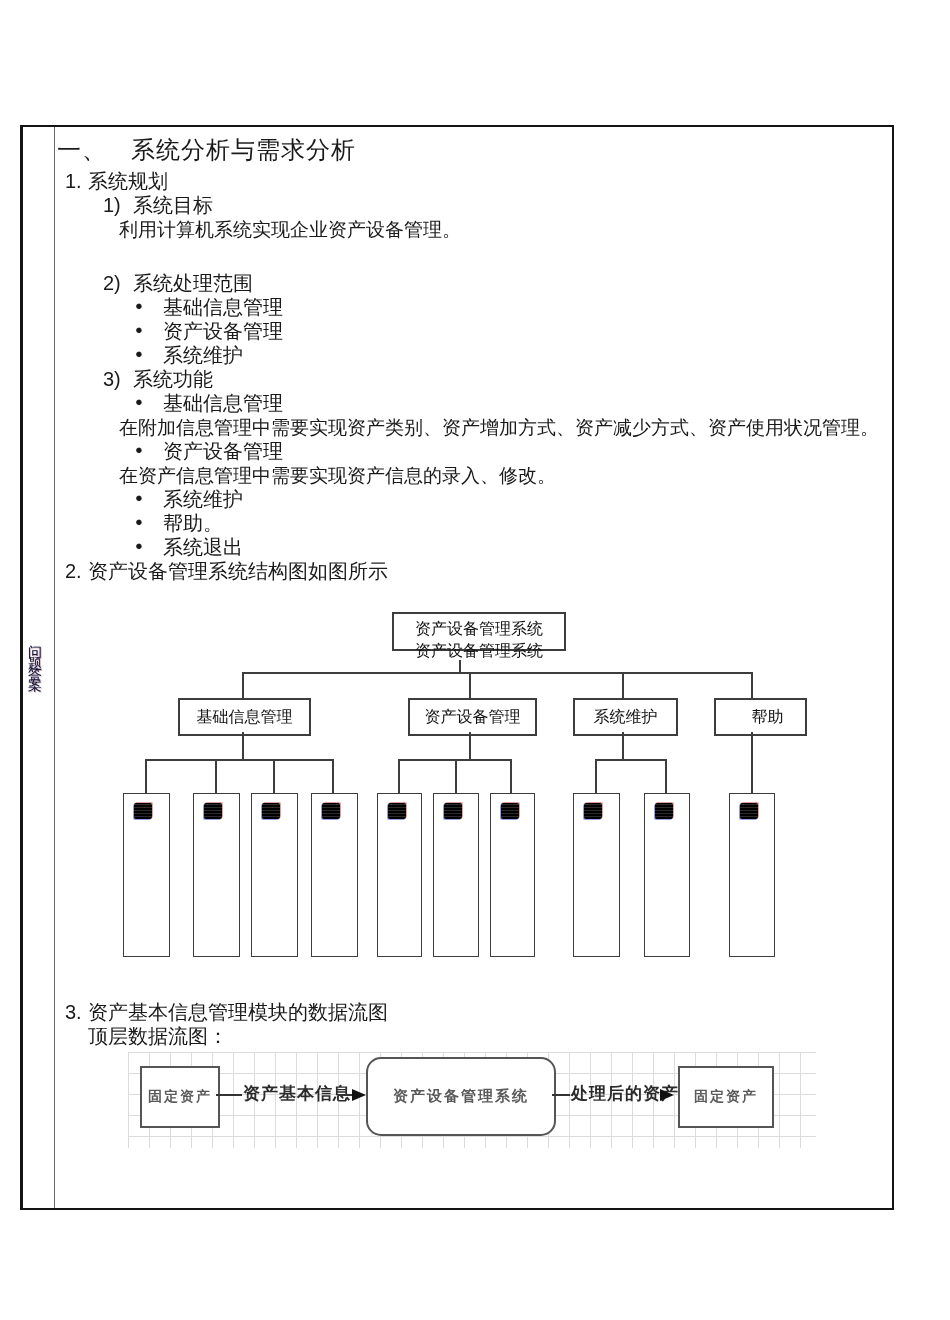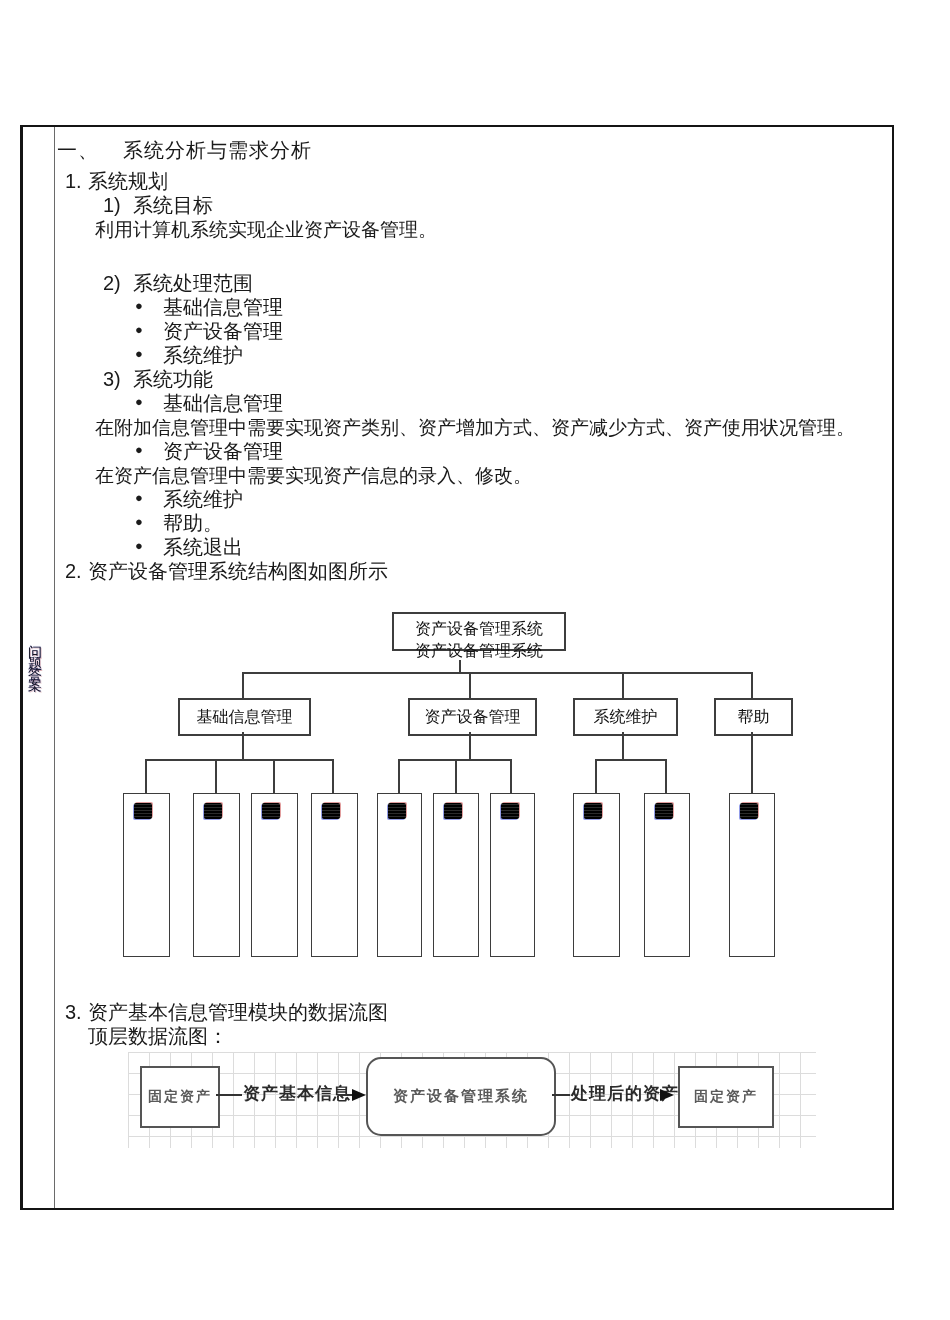--- a/index.html
+++ b/index.html
@@ -24,30 +24,30 @@
     color:#14141f;text-shadow:0 0 1px rgba(40,40,220,.45), 1px 1px 0 rgba(160,30,30,.25);
     letter-spacing:0;
   }
 
   
   .content{
     position:absolute;left:53px;top:133px;width:836px;
     font-size:20px;line-height:24px;
   }
   .h1{
-    font-size:20px;line-height:34px;height:36px;padding-left:4px;
+    font-size:24px;line-height:34px;height:36px;padding-left:4px;
     font-weight:500;letter-spacing:1px;white-space:nowrap;
   }
   .h1 .h1-title{margin-left:24px;}
   .line{position:relative;height:24px;line-height:24px;white-space:nowrap;}
   .num1{position:absolute;left:12px;}
   .t1{margin-left:35px;display:inline-block;}
   .num2{position:absolute;left:50px;}
   .t2{margin-left:80px;display:inline-block;}
-  .para{margin-left:42px;display:inline-block;font-size:19px;letter-spacing:0;}
+  .para{margin-left:66px;display:inline-block;font-size:19px;letter-spacing:0;}
   .bullet{position:absolute;left:82px;font-size:13px;top:-1px;}
   .tb{margin-left:110px;display:inline-block;}
   .spacer{height:30px;}
 
   .content3{
     position:absolute;left:53px;top:1000px;width:836px;
     font-size:20px;line-height:25px;
   }
 
   
@@ -192,21 +192,21 @@
 
     <div class="obox" style="left:178px;top:698px;width:129px;height:34px;">
         <span>基础信息管理</span>
       </div>
     <div class="obox" style="left:408px;top:698px;width:125px;height:34px;">
         <span>资产设备管理</span>
       </div>
     <div class="obox" style="left:573px;top:698px;width:101px;height:34px;">
         <span>系统维护</span>
       </div>
-    <div class="obox" style="left:714px;top:698px;width:75px;height:34px;">
+    <div class="obox" style="left:714px;top:698px;width:75px;height:34px;padding-left:14px;">
         <span>帮助</span>
       </div>
 
     <div class="cline" style="left:242px;top:732px;width:2px;height:28px;"></div>
     <div class="cline" style="left:145px;top:759px;width:189px;height:2px;"></div>
     <div class="cline" style="left:145px;top:759px;width:2px;height:34px;"></div>
     <div class="cline" style="left:215px;top:759px;width:2px;height:34px;"></div>
     <div class="cline" style="left:273px;top:759px;width:2px;height:34px;"></div>
     <div class="cline" style="left:332px;top:759px;width:2px;height:34px;"></div>
 

